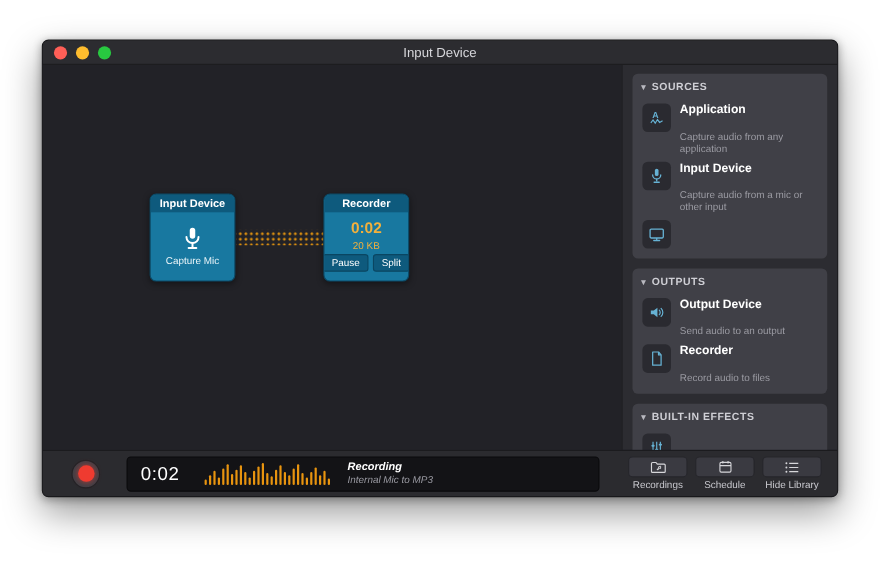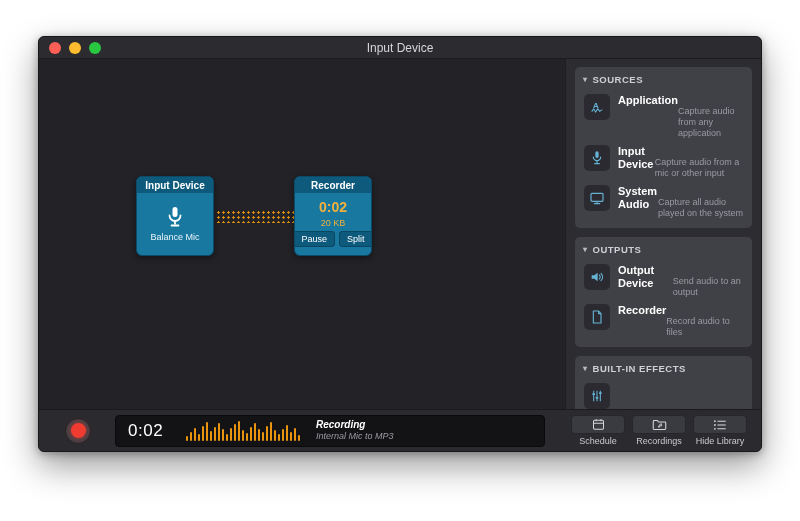--- a/index.html
+++ b/index.html
@@ -44,21 +44,21 @@
   
   .sidebar { flex:0 0 196px; background:#2c2c31; border-left:1px solid #1d1d20; padding:8px 9px;
              display:flex; flex-direction:column; gap:9px; overflow:hidden; }
   .panel { background:#404047; border-radius:5px; padding:7px 8px 6px; flex:0 0 auto; }
   .sec-header { display:flex; align-items:center; gap:5px; color:#cfcfd5; font-size:9.5px;
                 font-weight:bold; letter-spacing:.5px; margin-bottom:6px; cursor:default; }
   .chev { font-size:8px; color:#b9b9c0; }
   .item { display:flex; align-items:flex-start; gap:8px; padding:3px 1px; }
   .tile { flex:0 0 26px; width:26px; height:26px; background:#2a2a30; border-radius:5px;
           display:grid; place-items:center; }
-  .item-text { display:flex; flex-direction:row; }
+  .item-text { display:flex; flex-direction:column; }
   .item-title { color:#ffffff; font-size:11px; font-weight:bold; line-height:13px; }
   .item-desc { color:#9a9aa2; font-size:9px; line-height:11px; margin-top:12px; }
 
   
   .bottombar { flex:0 0 42px; background:#2b2b2f; border-top:1px solid #1b1b1e;
                display:flex; align-items:center; padding:0 14px 0 26px; }
   .record-outer { width:26px; height:26px; border-radius:50%; background:#3f3f45;
                   border:1px solid #222226; display:grid; place-items:center; flex:0 0 auto; }
   .record-inner { width:15px; height:15px; border-radius:50%; background:#ef3b30;
                   box-shadow:0 0 6px rgba(239,59,48,.75); }
@@ -102,21 +102,21 @@
           <div class="node-header">Input Device</div>
           <div class="node-body">
             <span>
               <svg width="24" height="24" viewBox="0 0 24 24">
                 <rect x="9.5" y="2" width="5" height="10" rx="2.5" fill="#ffffff"></rect>
                 <path d="M6.5 10.5a5.5 5.5 0 0 0 11 0" stroke="#ffffff" stroke-width="1.8" fill="none" stroke-linecap="round"></path>
                 <line x1="12" y1="16" x2="12" y2="19.5" stroke="#ffffff" stroke-width="1.8"></line>
                 <line x1="8.5" y1="20.5" x2="15.5" y2="20.5" stroke="#ffffff" stroke-width="1.8" stroke-linecap="round"></line>
               </svg>
             </span>
-            <div class="node-sub">Balance Mic</div>
+            <div class="node-sub">Capture Mic</div>
           </div>
         </div>
 
         <div class="connection"></div>
 
         <div class="node" style="left:255px; top:117px;">
           <div class="node-header">Recorder</div>
           <div class="node-body">
             <div class="rec-time">0:02</div>
             <div class="rec-size">20 KB</div>
@@ -164,24 +164,20 @@
             </div>
           </div>
 
           <div class="item">
             <div class="tile">
               <svg width="16" height="16" viewBox="0 0 24 24">
                 <rect x="3" y="5" width="18" height="12" rx="1.5" stroke="#66b2d4" stroke-width="1.8" fill="none"></rect>
                 <line x1="12" y1="17" x2="12" y2="20" stroke="#66b2d4" stroke-width="1.8"></line>
                 <line x1="8" y1="20.5" x2="16" y2="20.5" stroke="#66b2d4" stroke-width="1.8" stroke-linecap="round"></line>
               </svg>
-            </div>
-            <div class="item-text">
-              <span class="item-title">System Audio</span>
-              <span class="item-desc">Capture all audio played on the system</span>
             </div>
           </div>
         </div>
 
         <div class="panel">
           <div class="sec-header">
             <span class="chev">▾</span>
             <span>OUTPUTS</span>
           </div>
 
@@ -290,40 +286,40 @@
           </div>
         <div class="status-text">
           <span class="status-title">Recording</span>
           <span class="status-sub">Internal Mic to MP3</span>
         </div>
       </div>
 
       <div class="lib-buttons">
         <button class="lib-btn">
           <span class="btn-face">
+            <svg width="15" height="13" viewBox="0 0 24 20">
+              <path d="M2 5a1.5 1.5 0 0 1 1.5-1.5h5l2 2.5h10A1.5 1.5 0 0 1 22 7.5v9A1.5 1.5 0 0 1 20.5 18h-17A1.5 1.5 0 0 1 2 16.5z" stroke="#d6d6da" stroke-width="1.7" fill="none"></path>
+              <circle cx="11" cy="13.5" r="1.4" fill="#d6d6da"></circle>
+              <path d="M12.3 13.5V9.8l3-1v3.2" stroke="#d6d6da" stroke-width="1.3" fill="none"></path>
+              <circle cx="14.4" cy="12" r="1.2" fill="#d6d6da"></circle>
+            </svg>
+          </span>
+          <span class="lib-label">Recordings</span>
+        </button>
+
+        <button class="lib-btn">
+          <span class="btn-face">
             <svg width="13" height="13" viewBox="0 0 22 22">
               <rect x="2.5" y="4" width="17" height="15" rx="2" stroke="#d6d6da" stroke-width="1.7" fill="none"></rect>
               <line x1="2.5" y1="9" x2="19.5" y2="9" stroke="#d6d6da" stroke-width="1.7"></line>
               <line x1="7" y1="2" x2="7" y2="5.5" stroke="#d6d6da" stroke-width="1.7"></line>
               <line x1="15" y1="2" x2="15" y2="5.5" stroke="#d6d6da" stroke-width="1.7"></line>
             </svg>
           </span>
           <span class="lib-label">Schedule</span>
-        </button>
-
-        <button class="lib-btn">
-          <span class="btn-face">
-            <svg width="15" height="13" viewBox="0 0 24 20">
-              <path d="M2 5a1.5 1.5 0 0 1 1.5-1.5h5l2 2.5h10A1.5 1.5 0 0 1 22 7.5v9A1.5 1.5 0 0 1 20.5 18h-17A1.5 1.5 0 0 1 2 16.5z" stroke="#d6d6da" stroke-width="1.7" fill="none"></path>
-              <circle cx="11" cy="13.5" r="1.4" fill="#d6d6da"></circle>
-              <path d="M12.3 13.5V9.8l3-1v3.2" stroke="#d6d6da" stroke-width="1.3" fill="none"></path>
-              <circle cx="14.4" cy="12" r="1.2" fill="#d6d6da"></circle>
-            </svg>
-          </span>
-          <span class="lib-label">Recordings</span>
         </button>
 
         <button class="lib-btn">
           <span class="btn-face">
             <svg width="14" height="12" viewBox="0 0 22 18">
               <circle cx="3" cy="3" r="1.4" fill="#d6d6da"></circle>
               <circle cx="3" cy="9" r="1.4" fill="#d6d6da"></circle>
               <circle cx="3" cy="15" r="1.4" fill="#d6d6da"></circle>
               <line x1="7" y1="3" x2="20" y2="3" stroke="#d6d6da" stroke-width="1.7"></line>
               <line x1="7" y1="9" x2="20" y2="9" stroke="#d6d6da" stroke-width="1.7"></line>

